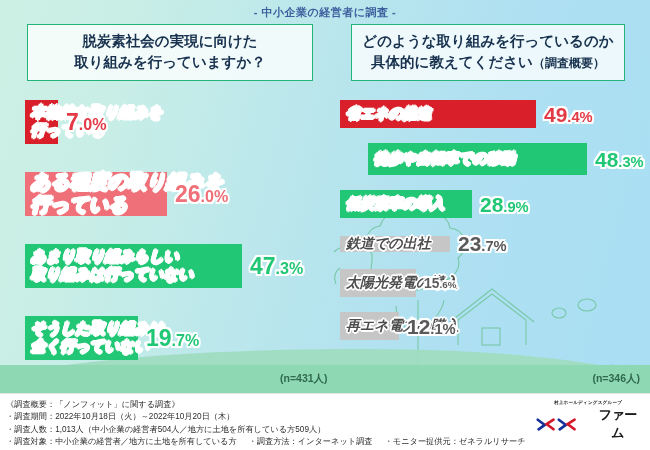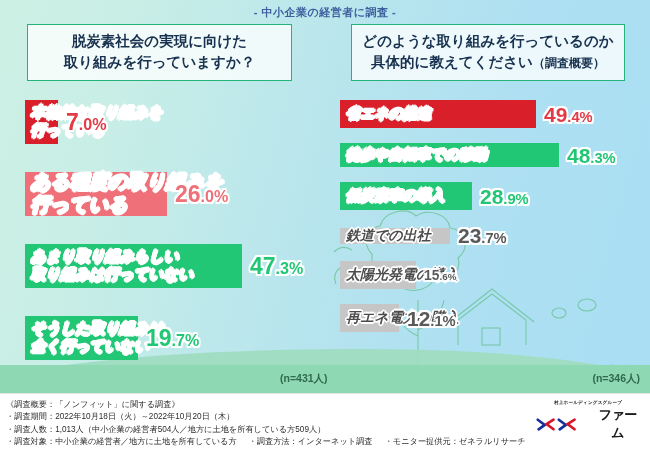--- a/index.html
+++ b/index.html
@@ -72,21 +72,21 @@
     padding: 6px 10px 7px;
     text-align: center;
     color: #17314e;
     font-weight: 700;
     line-height: 1.45;
     font-size: 14.5px;
     white-space: nowrap;
   }
   .qbox .sub { font-size: 12px; font-weight: 700; }
 
-  #qbox-left  { left: 27px;  top: 24px; width: 265px; }
+  #qbox-left  { left: 27px;  top: 24px; width: 286px; }
   #qbox-right { left: 351px; top: 24px; width: 274px; }
 
   .note-excerpt {
     position: absolute;
     top: 84px;
     right: 25px;
     font-size: 9.5px;
     color: #2b6b70;
     font-weight: 700;
   }
@@ -295,21 +295,21 @@
     </div>
 
   <div class="col" id="col-right">
       <div class="row t-red" style="margin-bottom: 15px; padding-left: 15px;">
         <div class="bar" style="width: 196px; height: 28px;">
           <div class="bar-label" style="font-size: 14px;">省エネの推進</div>
         </div>
         <div class="pct" style="font-size: 21px;"><span>49</span><span class="dec">.4%</span></div>
       </div>
       <div class="row t-green" style="margin-bottom: 15px; padding-left: 15px;">
-        <div class="bar" style="width: 219px; height: 24px;">
+        <div class="bar" style="width: 219px; height: 32px; margin-left: 28px;">
           <div class="bar-label" style="font-size: 14px;">徒歩や自転車での移動</div>
         </div>
         <div class="pct" style="font-size: 21px;"><span>48</span><span class="dec">.3%</span></div>
       </div>
       <div class="row t-green" style="margin-bottom: 15px; padding-left: 15px;">
         <div class="bar" style="width: 132px; height: 28px;">
           <div class="bar-label" style="font-size: 14px;">低炭素車の導入</div>
         </div>
         <div class="pct" style="font-size: 21px;"><span>28</span><span class="dec">.9%</span></div>
       </div>

